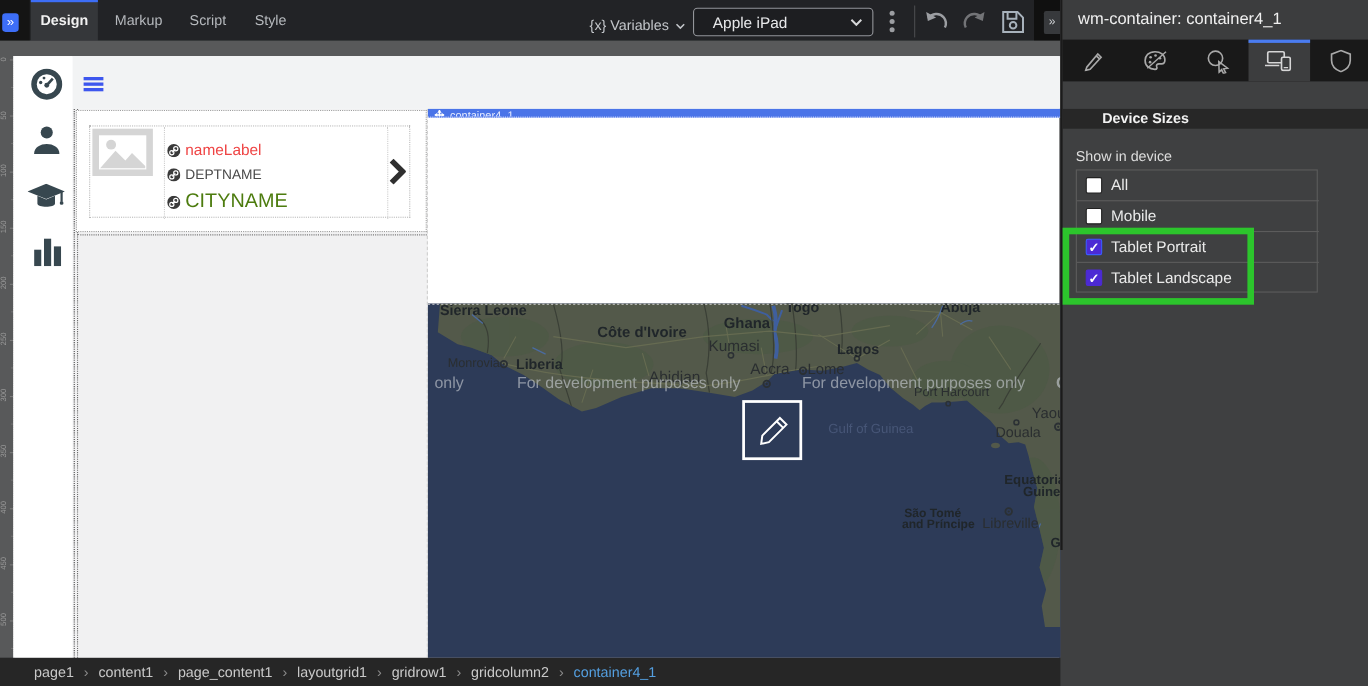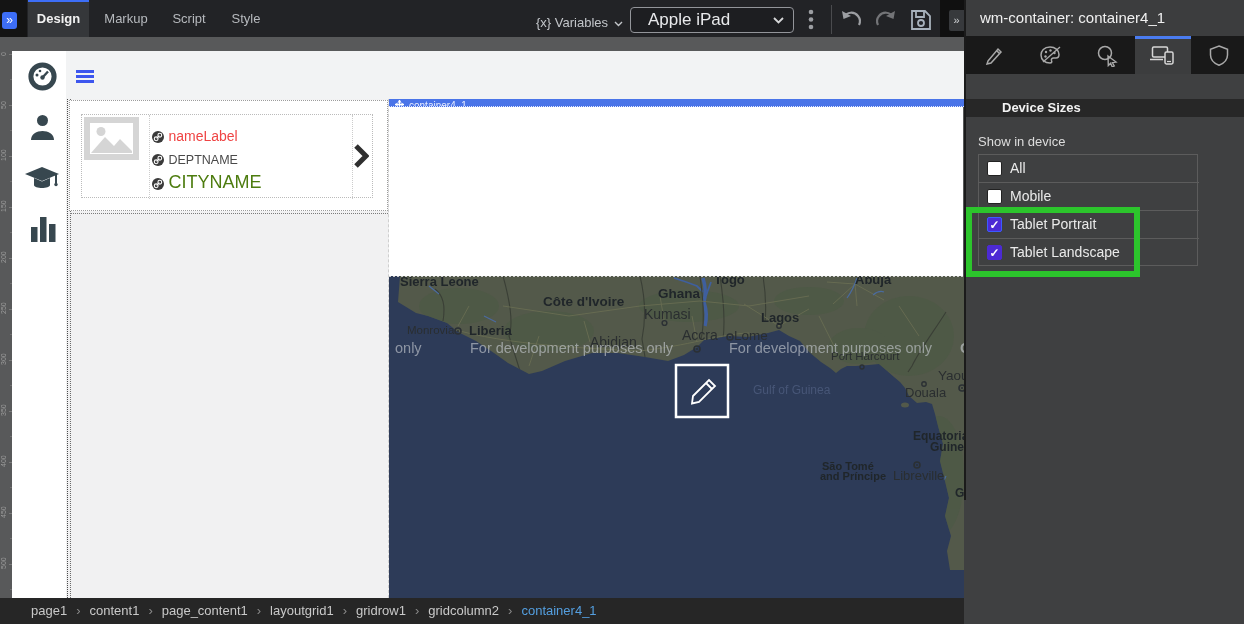--- a/index.html
+++ b/index.html
@@ -16,21 +16,21 @@
 
   <div class="abs" style="left:28px;top:0;width:61px;height:37px;background:#35373a;border-top:2px solid #3d6ef7;color:#f2f2f2;font-size:13px;font-weight:bold;text-align:center;line-height:34px;">Design</div>
   <div class="abs" style="left:98px;top:0;width:56px;height:37px;color:#b6b9bd;font-size:13px;text-align:center;line-height:37px;">Markup</div>
   <div class="abs" style="left:166px;top:0;width:46px;height:37px;color:#b6b9bd;font-size:13px;text-align:center;line-height:37px;">Script</div>
   <div class="abs" style="left:224px;top:0;width:44px;height:37px;color:#b6b9bd;font-size:13px;text-align:center;line-height:37px;">Style</div>
 
   <div class="abs" style="left:536px;top:4px;height:37px;line-height:37px;color:#c3c6ca;font-size:13px;">{x}&nbsp;Variables <svg width="9" height="6" viewBox="0 0 9 6" style="margin-left:2px;">
         <path d="M1 1 L4.5 4.5 L8 1" fill="none" stroke="#c3c6ca" stroke-width="1.4"></path>
       </svg></div>
 
-  <div class="abs" style="left:630px;top:7px;width:164px;height:26px;background:#1d1e21;border:1px solid #93959a;border-radius:4px;color:#e8e9eb;font-size:17px;line-height:24px;padding-left:17px;">Apple iPad
+  <div class="abs" style="left:630px;top:7px;width:164px;height:26px;background:#1d1e21;border:1px solid #93959a;border-radius:4px;color:#e8e9eb;font-size:14px;line-height:24px;padding-left:17px;">Apple iPad
     <svg class="abs" style="right:9px;top:9px;" width="11" height="7" viewBox="0 0 11 7">
         <path d="M1 1 L5.5 5.5 L10 1" fill="none" stroke="#d6d7d9" stroke-width="1.8"></path>
       </svg>
   </div>
 
   <svg class="abs" style="left:805px;top:7px;" width="12" height="24" viewBox="0 0 12 24">
     <circle cx="6" cy="5" r="2.3" fill="#9c9ea2"></circle>
       <circle cx="6" cy="12.5" r="2.3" fill="#9c9ea2"></circle>
       <circle cx="6" cy="20" r="2.3" fill="#9c9ea2"></circle>
   </svg>

